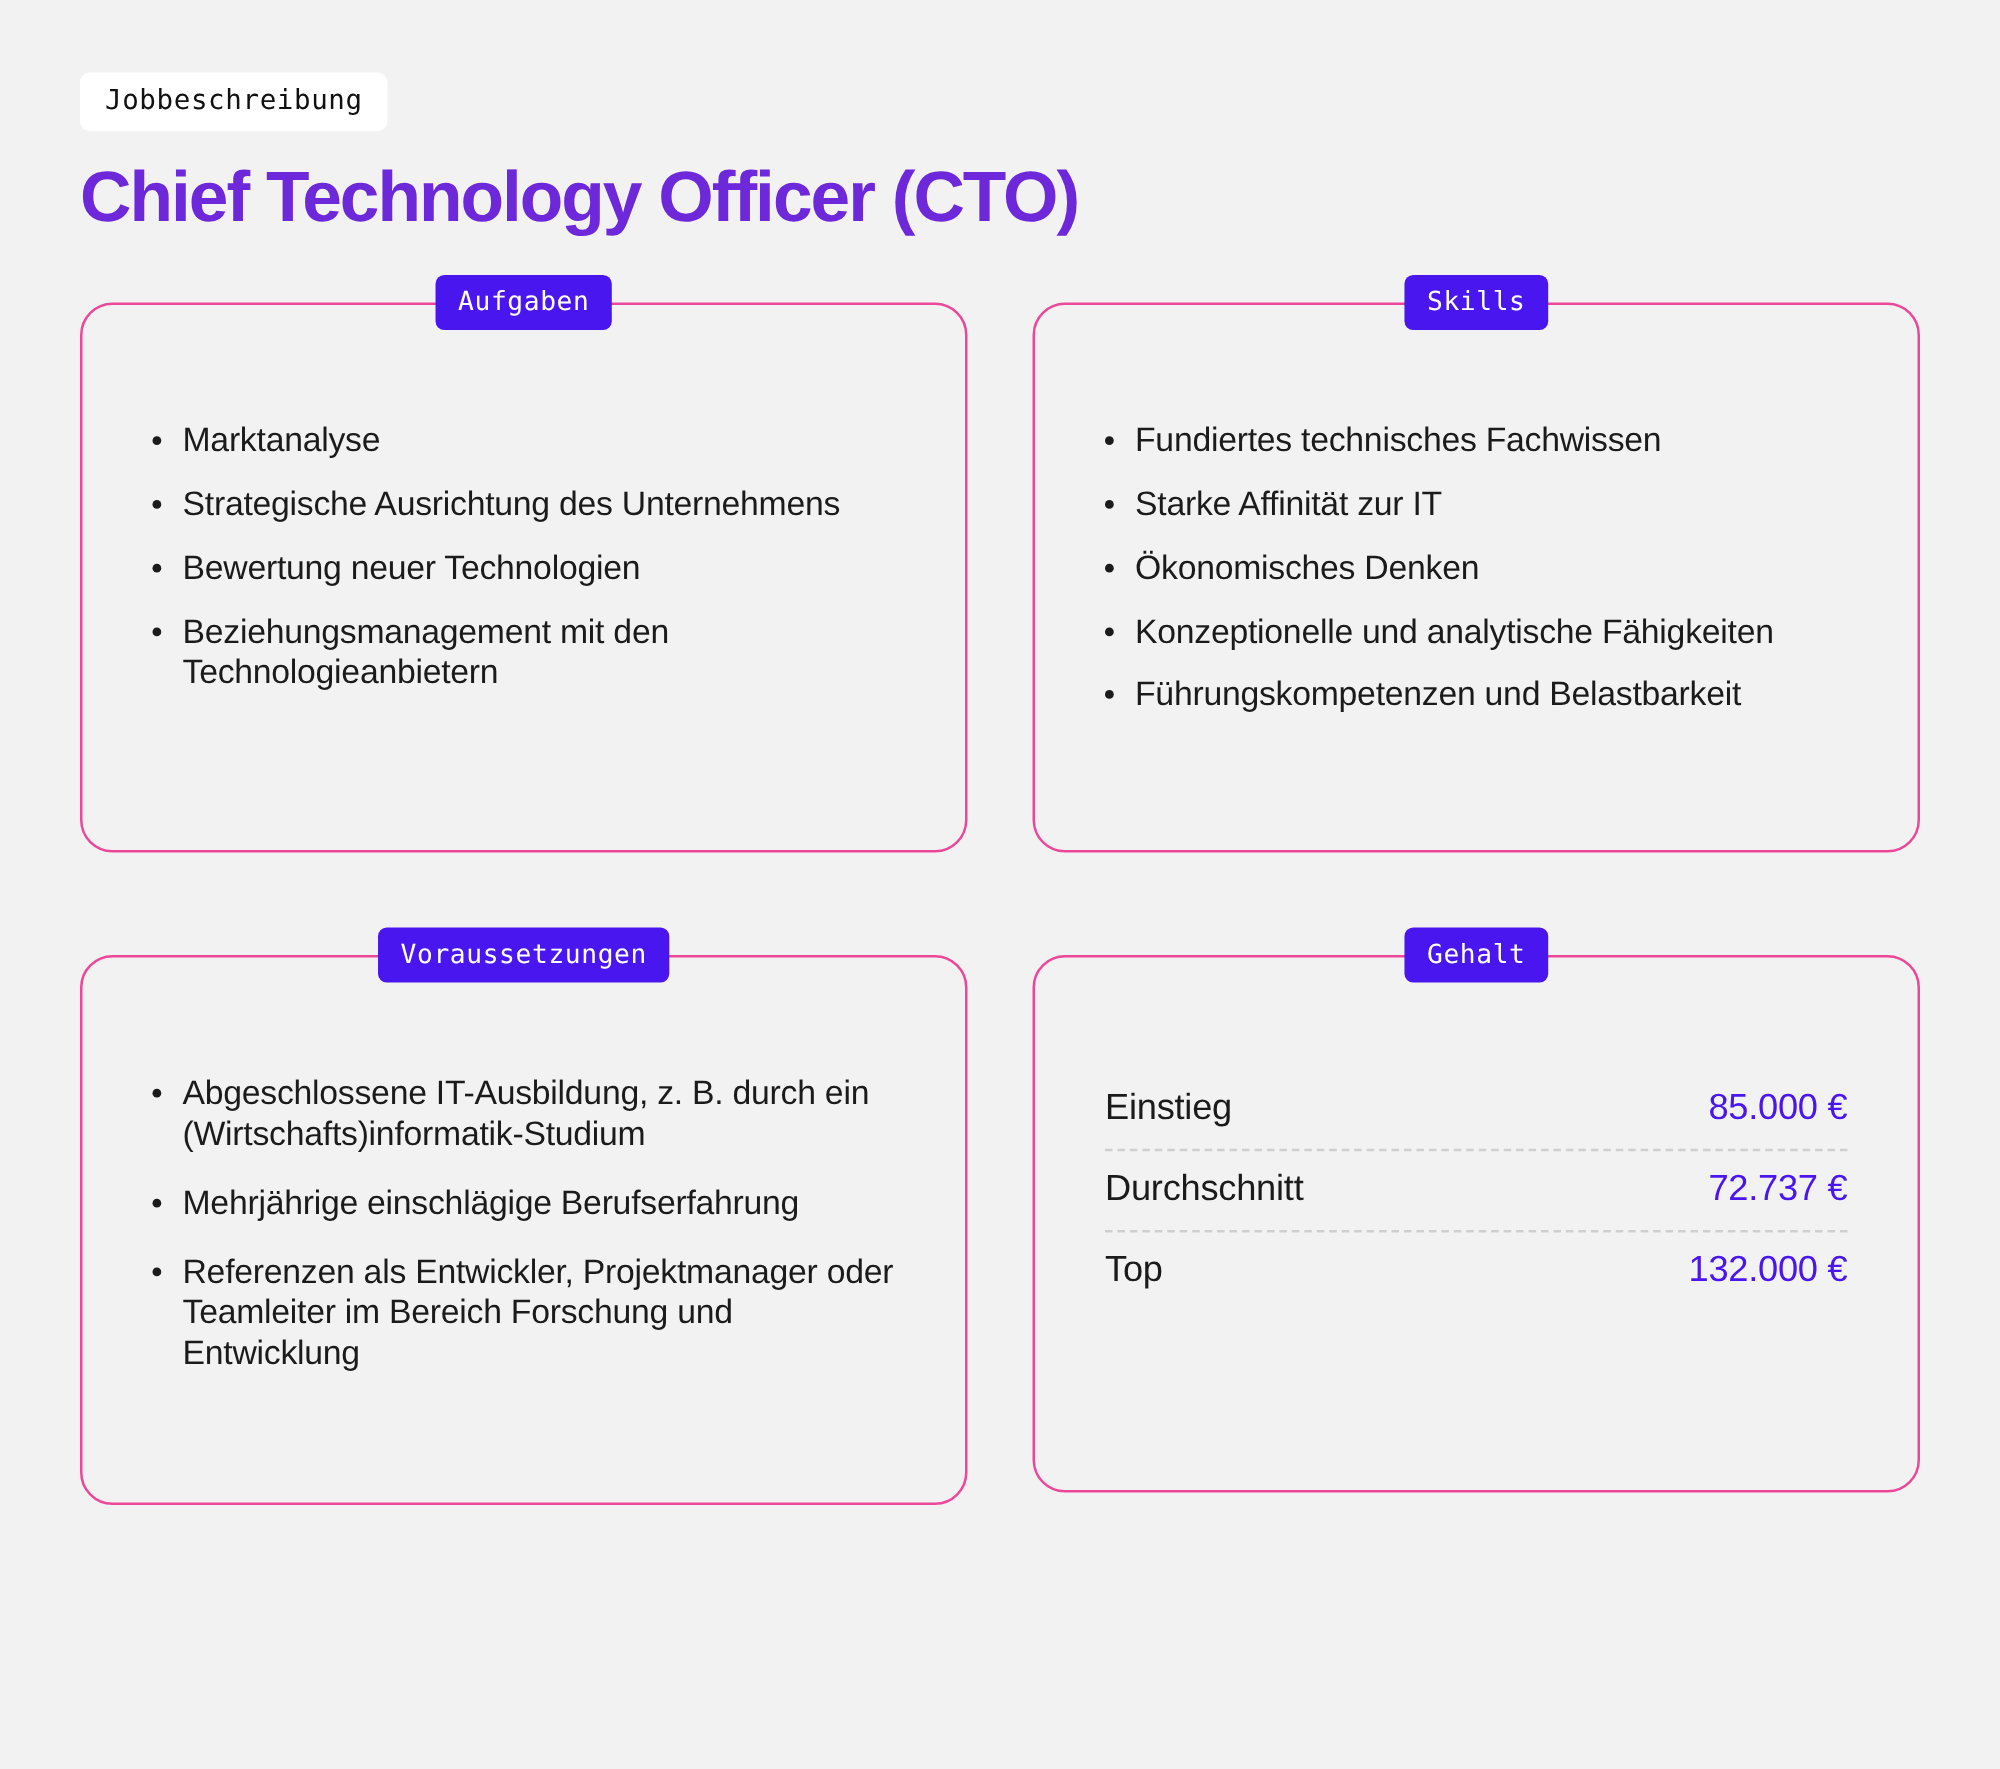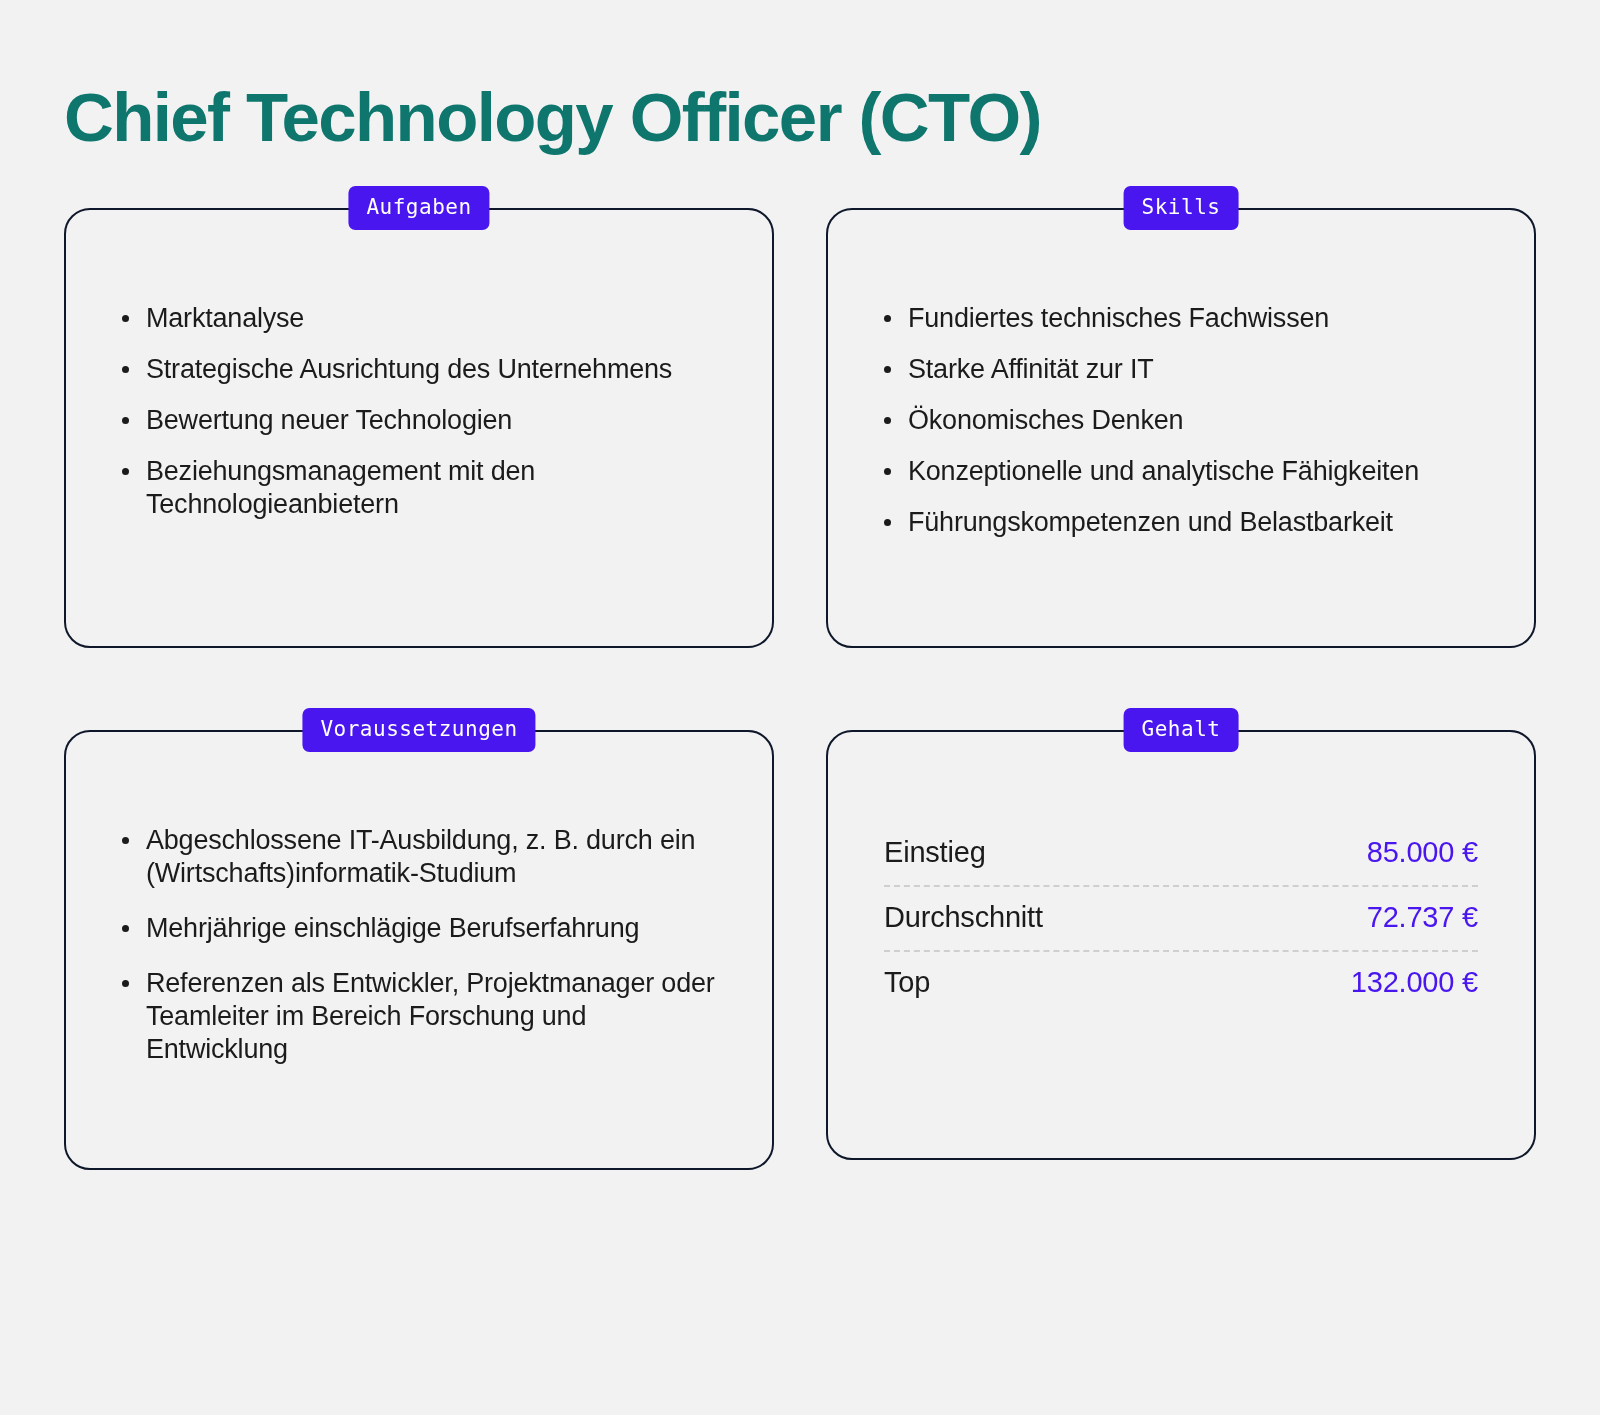--- a/index.html
+++ b/index.html
@@ -29,40 +29,40 @@
     border-radius: 8px;
     padding: 12px 20px 13px 20px;
     font-family: "DejaVu Sans Mono", monospace;
     font-size: 22px;
     letter-spacing: 0.5px;
     color: #111111;
     line-height: 1;
   }
   h1.title {
     margin: 22px 0 16px 0;
-    font-size: 69px;
+    font-size: 57px;
     line-height: 1.1;
     font-weight: 700;
     letter-spacing: -1.6px;
-    color: #0f766e;
+    color: #6d28d9;
   }
 
   
   .grid {
     margin-top: 52px;
     display: grid;
     grid-template-columns: 710px 710px;
     column-gap: 52px;
     row-gap: 82px;
   }
   .card-wrap {
     position: relative;
   }
   .card {
-    border: 2px solid #0f172a;
+    border: 2px solid #ec4899;
     border-radius: 26px;
     background: transparent;
     box-sizing: border-box;
     min-height: 440px;
     padding: 92px 44px 40px 44px;
   }
   .card.salary-card {
     min-height: 430px;
     padding: 90px 56px 40px 56px;
   }
@@ -171,20 +171,21 @@
     font-size: 19px;
     color: #2a2a2a;
     letter-spacing: 0.2px;
   }
 </style>
 </head>
 <body>
 
 <div class="page">
 
+  <div class="eyebrow">Jobbeschreibung</div>
 
   <h1 class="title">Chief Technology Officer (CTO)</h1>
 
   <div class="grid">
 
     <div class="card-wrap">
       <div class="badge">Aufgaben</div>
       <div class="card">
         <ul class="items">
           <li>Marktanalyse</li>

